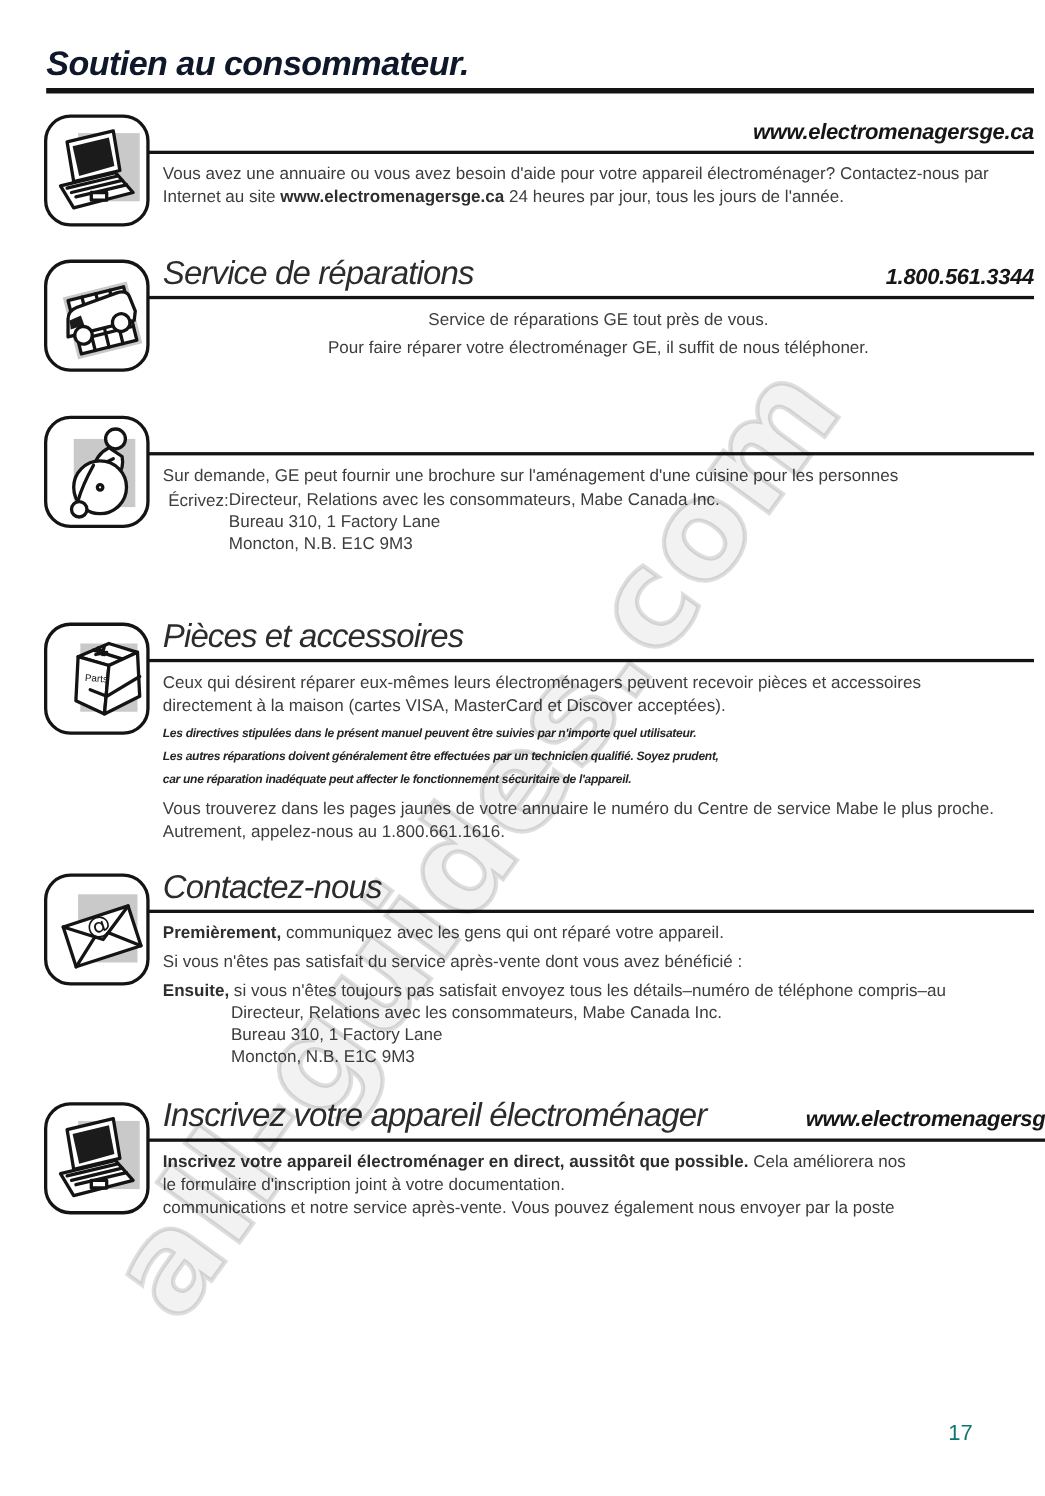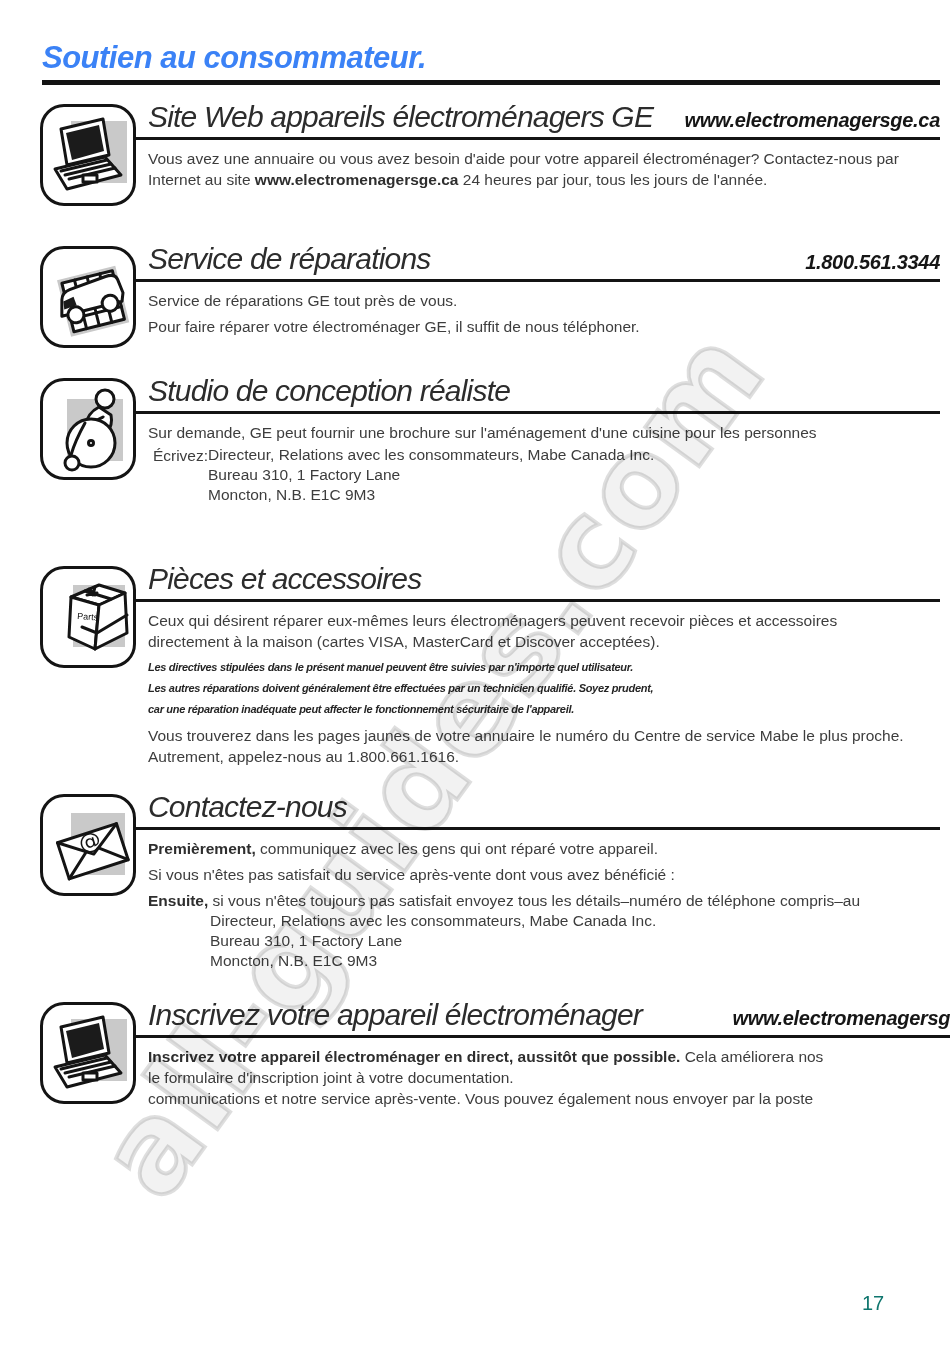--- a/index.html
+++ b/index.html
@@ -4,21 +4,21 @@
 <style>
   html,body{margin:0;padding:0;background:#e8e8e8;}
   .page{
     position:relative;width:950px;height:1360px;background:#ffffff;
     font-family:"Liberation Sans",sans-serif;color:#3a3a3a;overflow:hidden;margin:0 auto;
   }
   .content{position:absolute;inset:0;z-index:1;}
   
   .doc-title{
     position:absolute;left:42px;top:40px;font-size:31px;font-weight:700;font-style:italic;
-    color:#3b82f6;letter-spacing:-0.5px;white-space:nowrap;
+    color:#0f172a;letter-spacing:-0.5px;white-space:nowrap;
   }
   .title-rule{position:absolute;left:42px;top:80px;width:898px;height:5px;background:#131313;}
   
   .section{position:absolute;left:40px;width:900px;}
   .icon-box{
     position:absolute;left:0;top:0;width:96px;height:102px;background:#fff;
     border:3px solid #141414;border-radius:24px;box-sizing:border-box;overflow:hidden;
   }
   .icon-box svg{position:absolute;left:2px;top:2px;}
   .section-rule{position:absolute;left:95px;right:0;top:33px;height:3px;background:#141414;}
@@ -66,30 +66,29 @@
       <div class="icon-box">
         <svg width="90" height="96" viewBox="0 0 90 96">
           <rect class="half" x="26" y="12" width="56" height="62"></rect>
           <polygon class="ink-f" points="16,20 58,10 64,46 22,56"></polygon>
           <polygon points="21,24 54,16 59,42 27,51" fill="#1b1b1b"></polygon>
           <polygon class="ink-f" points="10,60 60,48 76,66 22,80"></polygon>
           <path class="ink" d="M16,62 L62,51 M20,66 L66,55 M24,70 L70,59" stroke-width="2"></path>
           <rect class="ink-f" x="38" y="66" width="14" height="7" stroke-width="2"></rect>
         </svg>
       </div>
-      <div class="section-title">Site Web appareils électroménagers GE</div>
       <div class="section-contact">www.electromenagersge.ca</div>
       <div class="section-rule"></div>
       <div class="body">
         <div class="bl">Vous avez une annuaire ou vous avez besoin d'aide pour votre appareil électroménager? Contactez-nous par</div>
         <div class="bl"><span>Internet au site </span><span class="b">www.electromenagersge.ca</span><span> 24 heures par jour, tous les jours de l'année.</span></div>
       </div>
     </div>
 
-    <div class="section" style="top:246px;height:130px;">
+    <div class="section" style="top:236px;height:130px;text-align:center;">
       <div class="icon-box">
         <svg width="90" height="96" viewBox="0 0 90 96">
           <g transform="rotate(-14 45 50)">
             <rect class="half" x="18" y="22" width="60" height="58"></rect>
             <rect class="ink-f" x="22" y="26" width="52" height="50" stroke-width="2"></rect>
             <path class="ink" d="M22,38 L74,38 M22,50 L74,50 M22,63 L74,63 M35,26 L35,76 M48,26 L48,76 M61,26 L61,76" stroke-width="2"></path>
             <path class="ink-f" d="M14,58 L18,42 Q20,35 28,34 L66,30 Q76,29 77,36 L79,50 L76,58 Z"></path>
             <polygon points="19,44 30,42 31,51 18,52" fill="#1b1b1b"></polygon>
             <circle class="ink-f" cx="28" cy="60" r="8" fill="#1b1b1b"></circle>
             <circle cx="28" cy="60" r="3" fill="#fff"></circle>
@@ -113,21 +112,20 @@
           <rect class="half" x="22" y="16" width="56" height="62"></rect>
           <circle class="ink-f" cx="60" cy="16" r="9"></circle>
           <path class="ink-f" d="M54,24 Q42,30 40,44 L62,50 Q68,42 66,32 Z"></path>
           <path class="ink" d="M58,34 L46,40" stroke-width="3"></path>
           <circle class="ink-f" cx="46" cy="60" r="24"></circle>
           <circle class="ink" cx="46" cy="60" r="2.5"></circle>
           <path class="ink" d="M40,40 Q30,58 26,72" stroke-width="3"></path>
           <circle class="ink-f" cx="27" cy="80" r="7"></circle>
         </svg>
       </div>
-      <div class="section-title">Studio de conception réaliste</div>
       <div class="section-rule"></div>
       <div class="body">
         <div class="bl">Sur demande, GE peut fournir une brochure sur l'aménagement d'une cuisine pour les personnes</div>
         <div class="addr-row">
           <div class="addr-label bl">Écrivez:</div>
           <div class="addr-lines">
             <div class="bl">Directeur, Relations avec les consommateurs, Mabe Canada Inc.</div>
             <div class="bl">Bureau 310, 1 Factory Lane</div>
             <div class="bl">Moncton, N.B. E1C 9M3</div>
           </div>

